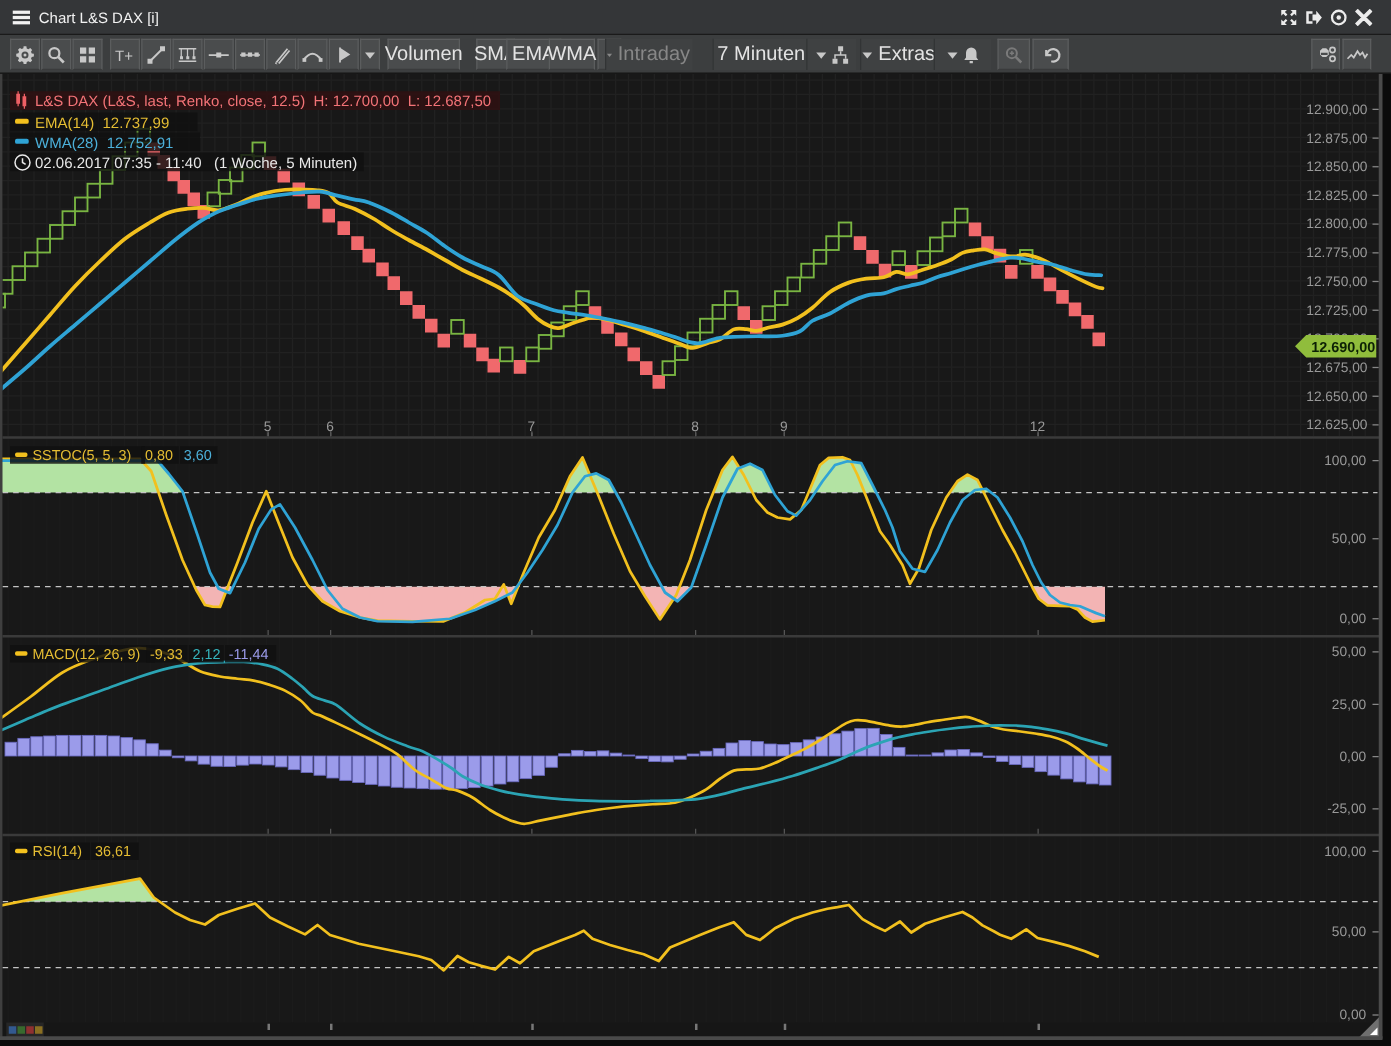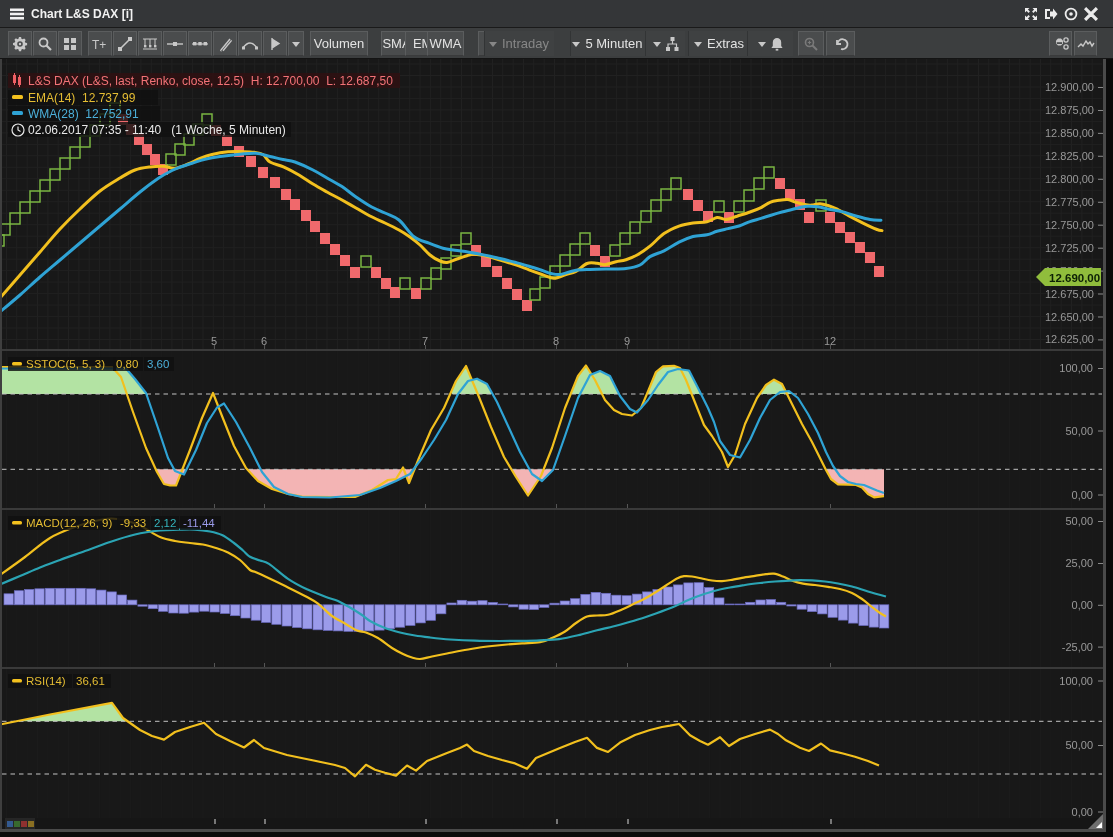--- a/index.html
+++ b/index.html
@@ -1,22 +1,22 @@
 <!DOCTYPE html>
 <html><head><meta charset="utf-8"><style>
 *{margin:0;padding:0;box-sizing:border-box}
 html,body{width:1113px;height:837px;background:#000;overflow:hidden;font-family:"Liberation Sans",sans-serif}
 #titlebar{position:absolute;left:0;top:0;width:1113px;height:28px;background:#343638;border-bottom:1px solid #1a1a1a}
 #titlebar .burger{position:absolute;left:10px;top:7px}
-#titlebar .t{position:absolute;left:31px;top:7px;color:#f2f2f2;font-size:12px;font-weight:bold}
+#titlebar .t{position:absolute;left:31px;top:7px;color:#f2f2f2;font-size:12px;font-weight:normal}
 .ti{position:absolute;top:7px}
 #toolbar{position:absolute;left:0;top:28px;width:1113px;height:31px;background:#3c3e3f;border-bottom:1px solid #141414}
 .tb{position:absolute;top:3px;height:25px;background:#4a4c4d;border:1px solid #5b5d5e;border-bottom-color:#3a3b3c;display:flex;align-items:center;justify-content:center;gap:1px}
 .tf{position:absolute;top:3px;height:25px;background:#3f4142;border-left:1px solid #323435;display:flex;align-items:center;justify-content:center;gap:2px}
-.tt{color:#e3e3e3;font-size:13px;padding:0 2px;white-space:nowrap}
+.tt{color:#e3e3e3;font-size:16px;padding:0 2px;white-space:nowrap}
 #chart{position:absolute;left:0;top:59px}
 </style></head><body>
 <div id="titlebar">
 <svg class="burger" width="14" height="14" viewBox="0 0 14 14">
       <g fill="#f2f2f2">
         <rect x="0" y="1.5" width="14" height="2.6"></rect>
         <rect x="0" y="5.7" width="14" height="2.6"></rect>
         <rect x="0" y="9.9" width="14" height="2.6"></rect>
       </g>
     </svg>
@@ -132,39 +132,39 @@
     </div>
     <div class="tb" style="left:310px;width:58px">
       <span class="tt">Volumen</span>
     </div>
     <div class="tb" style="left:381px;width:31px">
       <span class="tt">SMA</span>
     </div>
     <div class="tb" style="left:405px;width:44px">
       <span class="tt">EMA</span>
     </div>
-    <div class="tb" style="left:427px;width:37px">
+    <div class="tb" style="left:439px;width:37px">
       <span class="tt">WMA</span>
     </div>
     <div class="tb" style="left:478px;width:19px">
       <svg width="10" height="16" viewBox="0 0 10 16">
         <path d="M1 6 h8 l-4 5z" fill="#c8c8c8"></path>
       </svg>
     </div>
     <div class="tf" style="left:484px;width:70px">
       <svg width="10" height="16" viewBox="0 0 10 16">
         <path d="M1 6 h8 l-4 5z" fill="#878787"></path>
       </svg>
       <span class="tt" style="color:#878787">Intraday</span>
     </div>
     <div class="tf" style="left:570px;width:75px">
       <svg width="10" height="16" viewBox="0 0 10 16">
         <path d="M1 6 h8 l-4 5z" fill="#c8c8c8"></path>
       </svg>
-      <span class="tt">5 Minuten</span>
+      <span class="tt">7 Minuten</span>
     </div>
     <div class="tf" style="left:645px;width:40px">
       <svg width="10" height="16" viewBox="0 0 10 16">
         <path d="M1 6 h8 l-4 5z" fill="#c8c8c8"></path>
       </svg>
       <svg width="16" height="16" viewBox="0 0 16 16">
         <g fill="#c8c8c8">
           <rect x="6.5" y="1" width="4" height="4"></rect>
           <rect x="2" y="11" width="4" height="4"></rect>
           <rect x="10.5" y="11" width="4" height="4"></rect>

